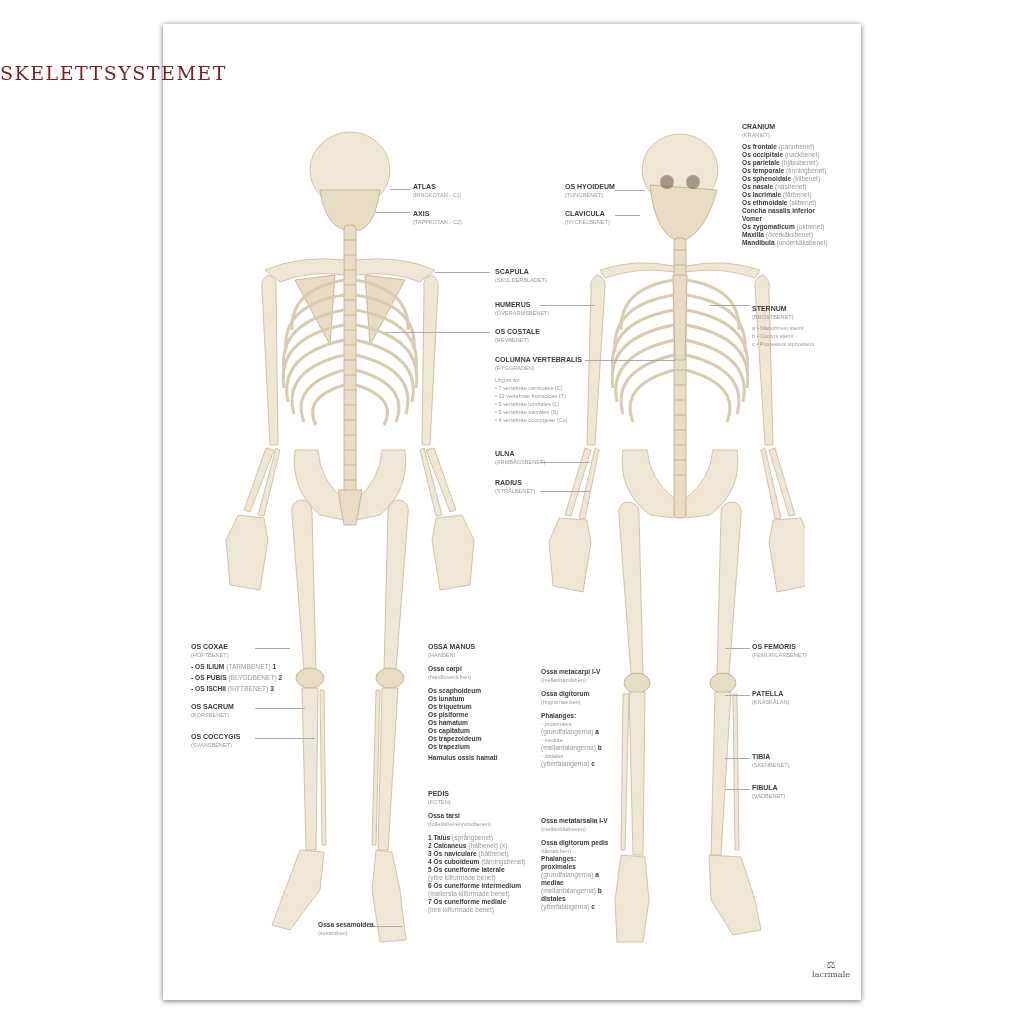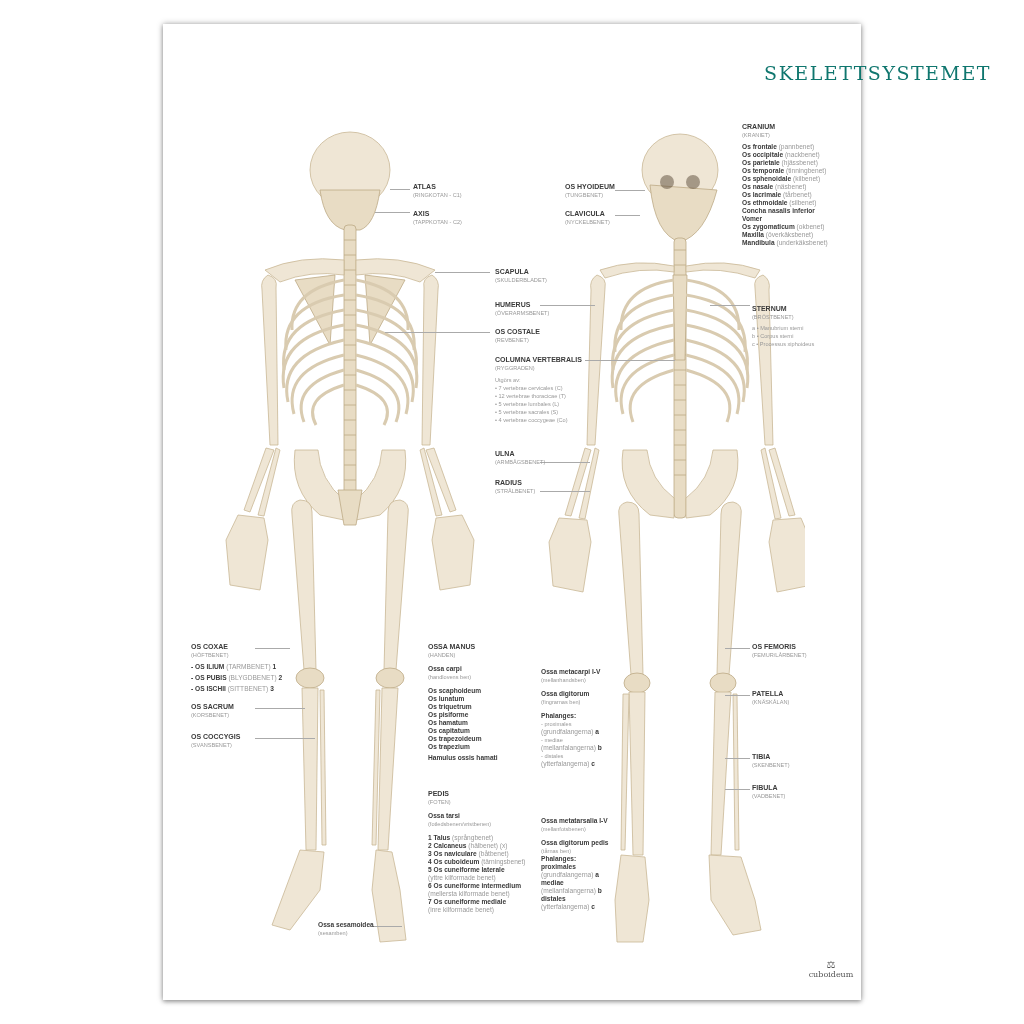--- a/index.html
+++ b/index.html
@@ -1,20 +1,20 @@
 <!DOCTYPE html>
 <html><head>
 <meta charset="utf-8">
 <style>
   html,body{margin:0;padding:0;background:#ffffff;}
   body{width:1024px;height:1024px;position:relative;overflow:hidden;font-family:"Liberation Sans",sans-serif;}
   .poster{position:absolute;left:163px;top:24px;width:698px;height:976px;background:#ffffff;
     box-shadow:0 0 6px rgba(0,0,0,0.35), 0 2px 4px rgba(0,0,0,0.25);}
-  .title{position:absolute;left:0;top:62px;width:991px;text-align:right;
-    font-family:"DejaVu Serif","Liberation Serif",serif;font-size:19px;letter-spacing:1.5px;color:#0f766e;}
+  .title{position:absolute;left:0;top:62px;width:991px;text-align:left;
+    font-family:"DejaVu Serif","Liberation Serif",serif;font-size:19px;letter-spacing:1.5px;color:#7f1d1d;}
   .lbl{position:absolute;font-size:6.6px;line-height:8px;color:#333;white-space:nowrap;}
   .lbl .h{font-weight:bold;font-size:7px;color:#3a3a3a;display:block;}
   .lbl .s{color:#999;font-size:5.6px;display:block;}
   .lbl .b{font-weight:bold;color:#3a3a3a;}
   .lbl .g{color:#999;}
   .lbl .row{display:block;}
   .line{position:absolute;background:#aaa;height:1px;}
   svg.sk{position:absolute;}
   .bone{fill:#efe6d5;stroke:#c9b896;stroke-width:0.8;}
   .bone2{fill:#e8dcc4;stroke:#bca985;stroke-width:0.8;}
@@ -318,14 +318,14 @@
   <span class="row b">distales</span>
   <span class="row"><span class="g">(ytterfalangerna)</span> <span class="b">c</span></span>
 </div>
 <div class="lbl" style="left:318px;top:921px">
   <span class="row b">Ossa sesamoidea</span>
   <span class="s">(sesamben)</span>
 </div>
 
 <div class="logo">
   <div style="font-size:10px;line-height:10px">⚖</div>
-  <div>cuboideum</div>
+  <div>lacrimale</div>
 </div>
 
 </body></html>

